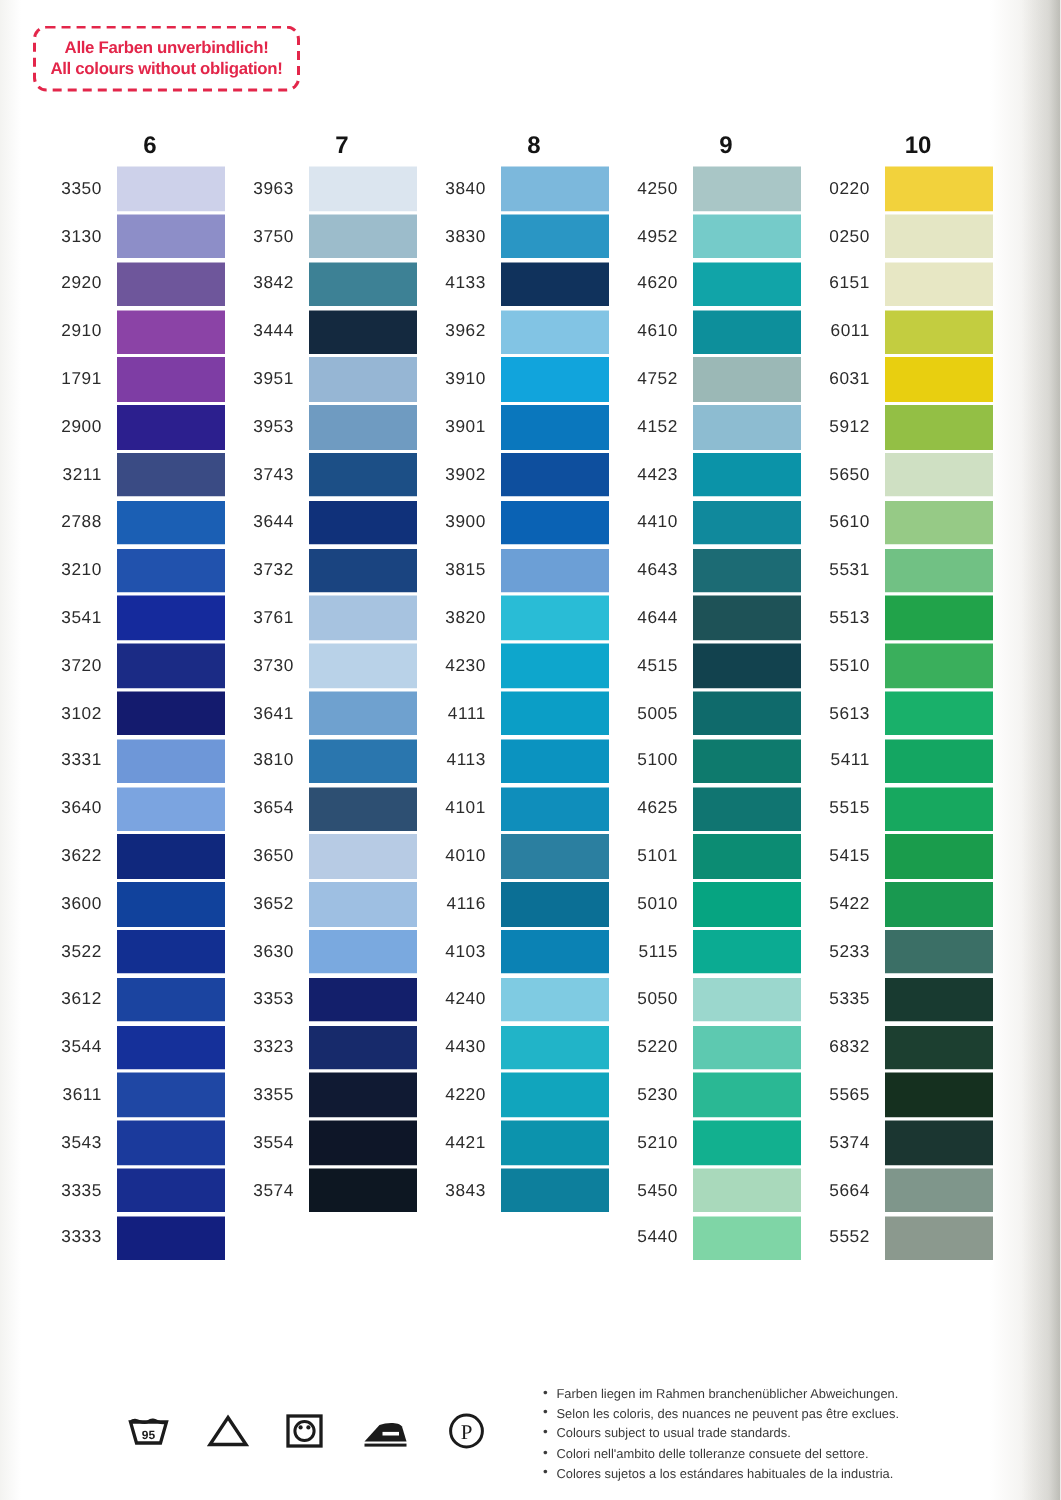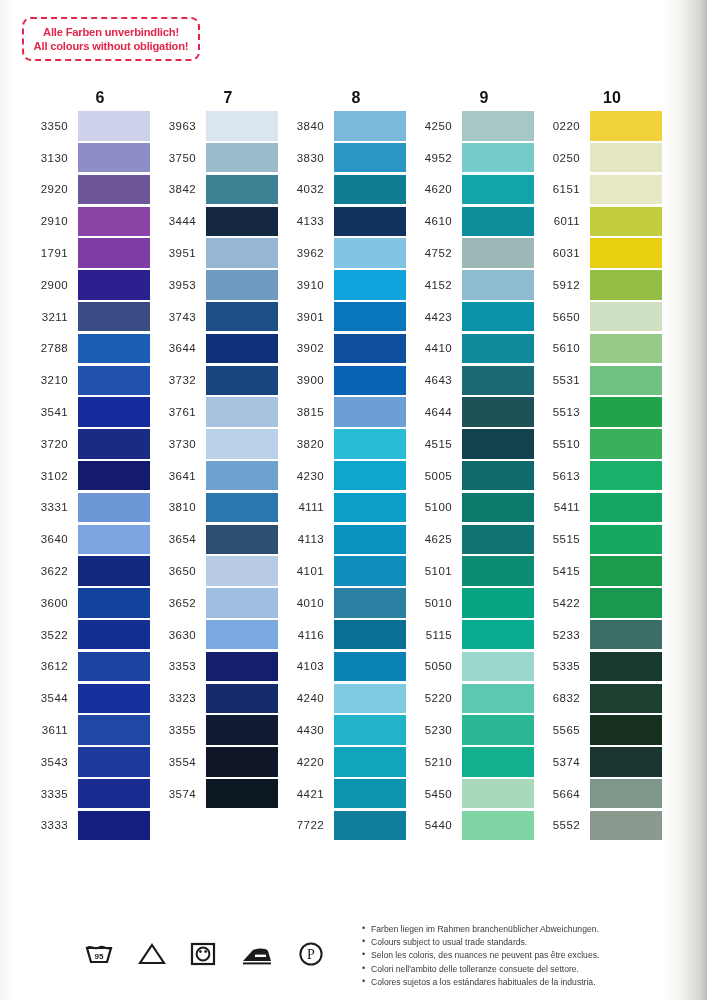--- a/index.html
+++ b/index.html
@@ -310,24 +310,20 @@
       <div class="strip-wrap">
         <div class="rowline">
           <div class="code">3840</div>
           <div class="sw" style="background: rgb(124, 184, 220);"></div>
         </div>
         <div class="rowline">
           <div class="code">3830</div>
           <div class="sw" style="background: rgb(42, 150, 196);"></div>
         </div>
         <div class="rowline">
-          <div class="code">4032</div>
-          <div class="sw" style="background: rgb(15, 126, 149);"></div>
-        </div>
-        <div class="rowline">
           <div class="code">4133</div>
           <div class="sw" style="background: rgb(16, 50, 92);"></div>
         </div>
         <div class="rowline">
           <div class="code">3962</div>
           <div class="sw" style="background: rgb(130, 196, 228);"></div>
         </div>
         <div class="rowline">
           <div class="code">3910</div>
           <div class="sw" style="background: rgb(17, 164, 220);"></div>
@@ -390,21 +386,21 @@
         </div>
         <div class="rowline">
           <div class="code">4220</div>
           <div class="sw" style="background: rgb(17, 165, 189);"></div>
         </div>
         <div class="rowline">
           <div class="code">4421</div>
           <div class="sw" style="background: rgb(12, 147, 173);"></div>
         </div>
         <div class="rowline">
-          <div class="code">7722</div>
+          <div class="code">3843</div>
           <div class="sw" style="background: rgb(13, 127, 156);"></div>
         </div>
         <div style="position: absolute; left: 46px; top: 0px; width: 72px; height: 731.4px; background: rgb(255, 255, 255); box-shadow: rgba(0, 0, 0, 0.32) 1.5px 1.5px 4px; z-index: -1;"></div>
       </div>
     </div>
     <div class="col" style="left: 406px;">
       <div class="col-head">9</div>
       <div class="strip-wrap">
         <div class="rowline">
           <div class="code">4250</div>
@@ -623,18 +619,18 @@
   </svg>
   <svg width="26" height="26" viewBox="0 0 26 26">
     <circle cx="13" cy="13" r="10.6" fill="none" stroke="#1b1b1b" stroke-width="2"></circle>
     <text x="13" y="18" font-size="14" font-family="Liberation Serif, serif" text-anchor="middle" fill="#1b1b1b">P</text>
   </svg>
 </div>
 
 <div class="legal">
   <ul id="legal-list">
       <li>Farben liegen im Rahmen branchenüblicher Abweichungen.</li>
+      <li>Selon les coloris, des nuances ne peuvent pas être exclues.</li>
       <li>Colours subject to usual trade standards.</li>
-      <li>Selon les coloris, des nuances ne peuvent pas être exclues.</li>
       <li>Colori nell'ambito delle tolleranze consuete del settore.</li>
       <li>Colores sujetos a los estándares habituales de la industria.</li>
     </ul>
 </div>
 
 </body></html>

